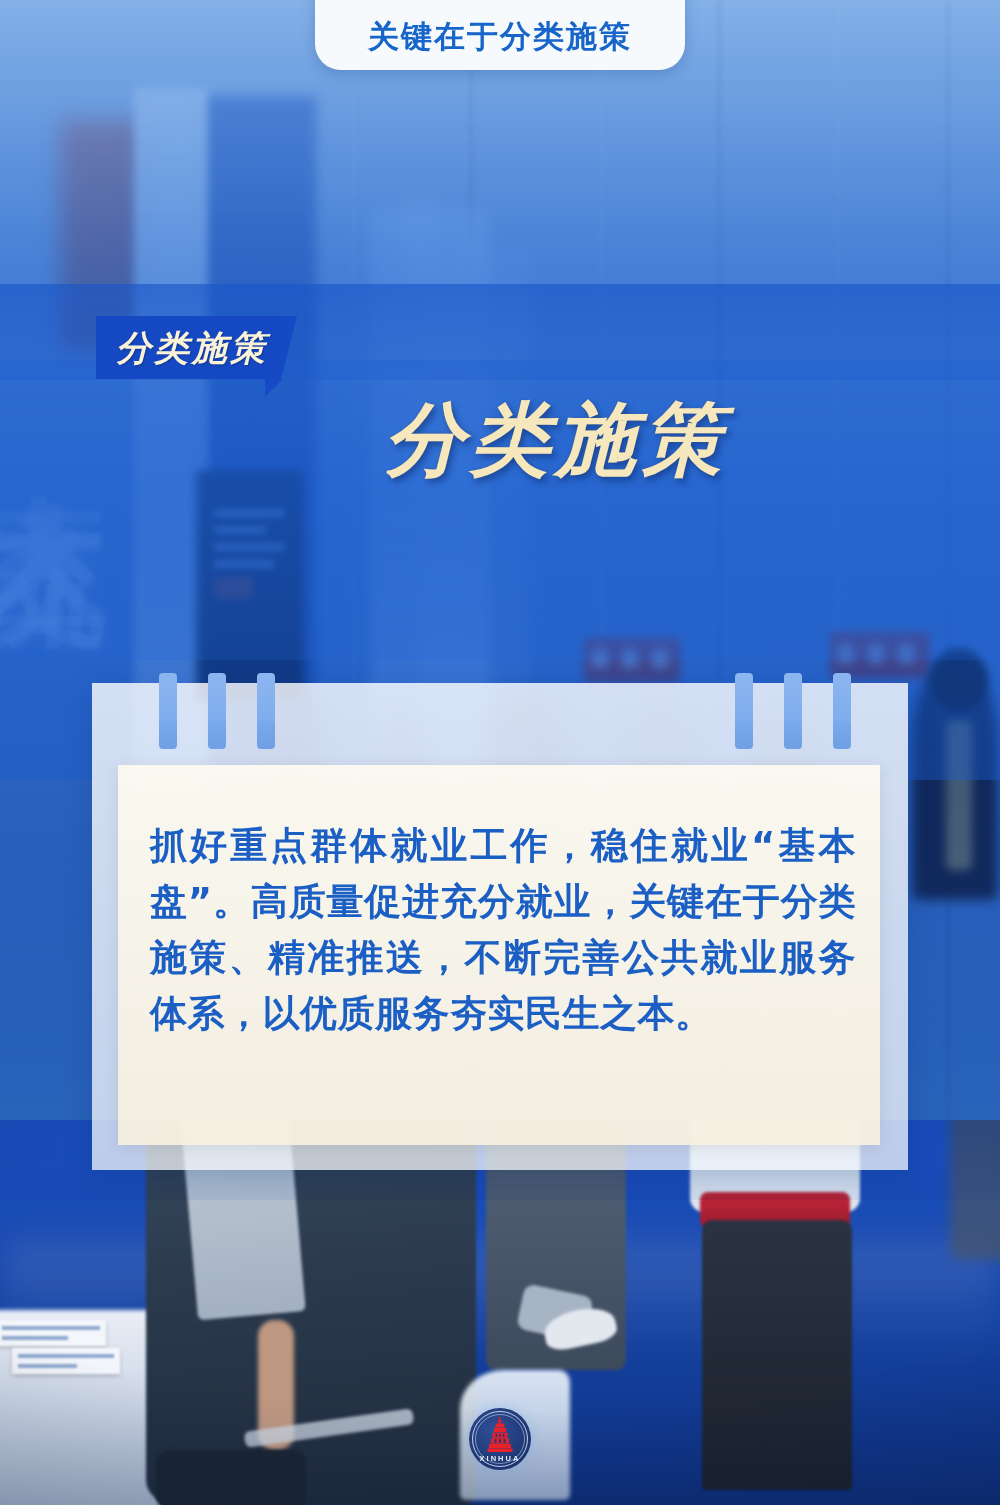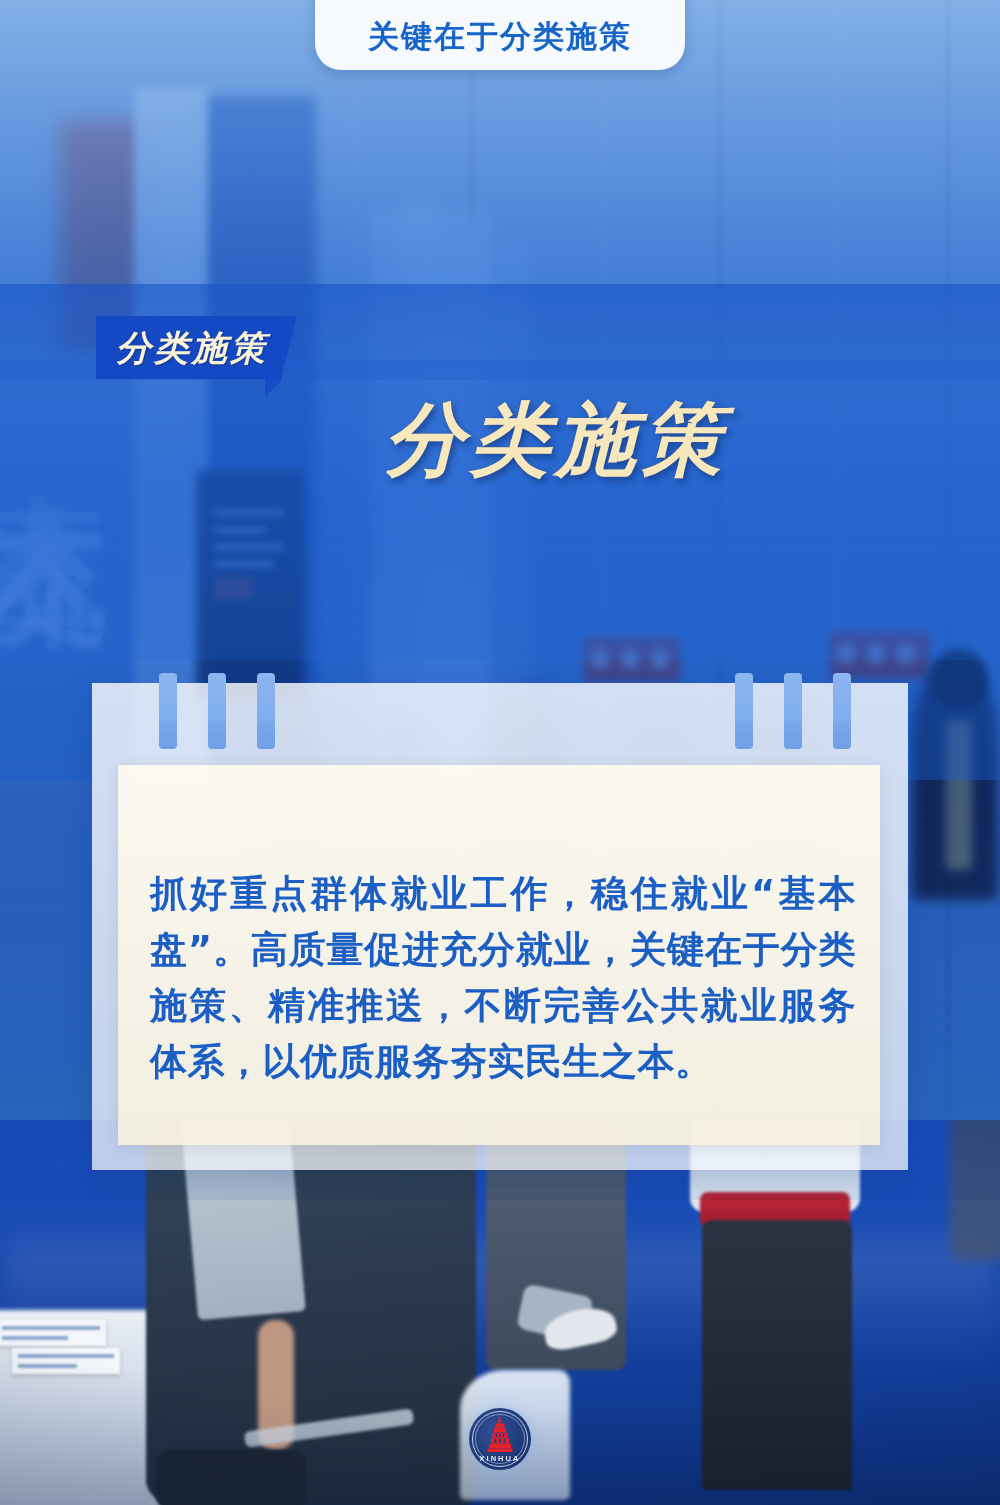--- a/index.html
+++ b/index.html
@@ -207,21 +207,20 @@
     position:absolute;left:118px;top:765px;width:762px;height:380px;
     background:linear-gradient(180deg,rgba(253,250,240,.93),rgba(247,240,223,.90));
     box-shadow:0 3px 14px rgba(60,50,20,.10);
   }
   .body-text{
     position:absolute;left:150px;top:818px;width:706px;
     font-family:"DejaVu Sans","Liberation Sans",sans-serif;
     font-size:37px;line-height:56px;font-weight:700;
     color:#1b5fc4;letter-spacing:.5px;
     text-align:justify;
-    margin-top:48px;
   }
 
   
   .ring{position:absolute;width:18px;}
   .ring .bar{
     width:18px;height:68px;border-radius:4px;
     background:linear-gradient(180deg,#8cb6f0,#7aa9ec);
   }
   .ring .dot{
     position:absolute;left:-9px;top:48px;width:36px;height:36px;

